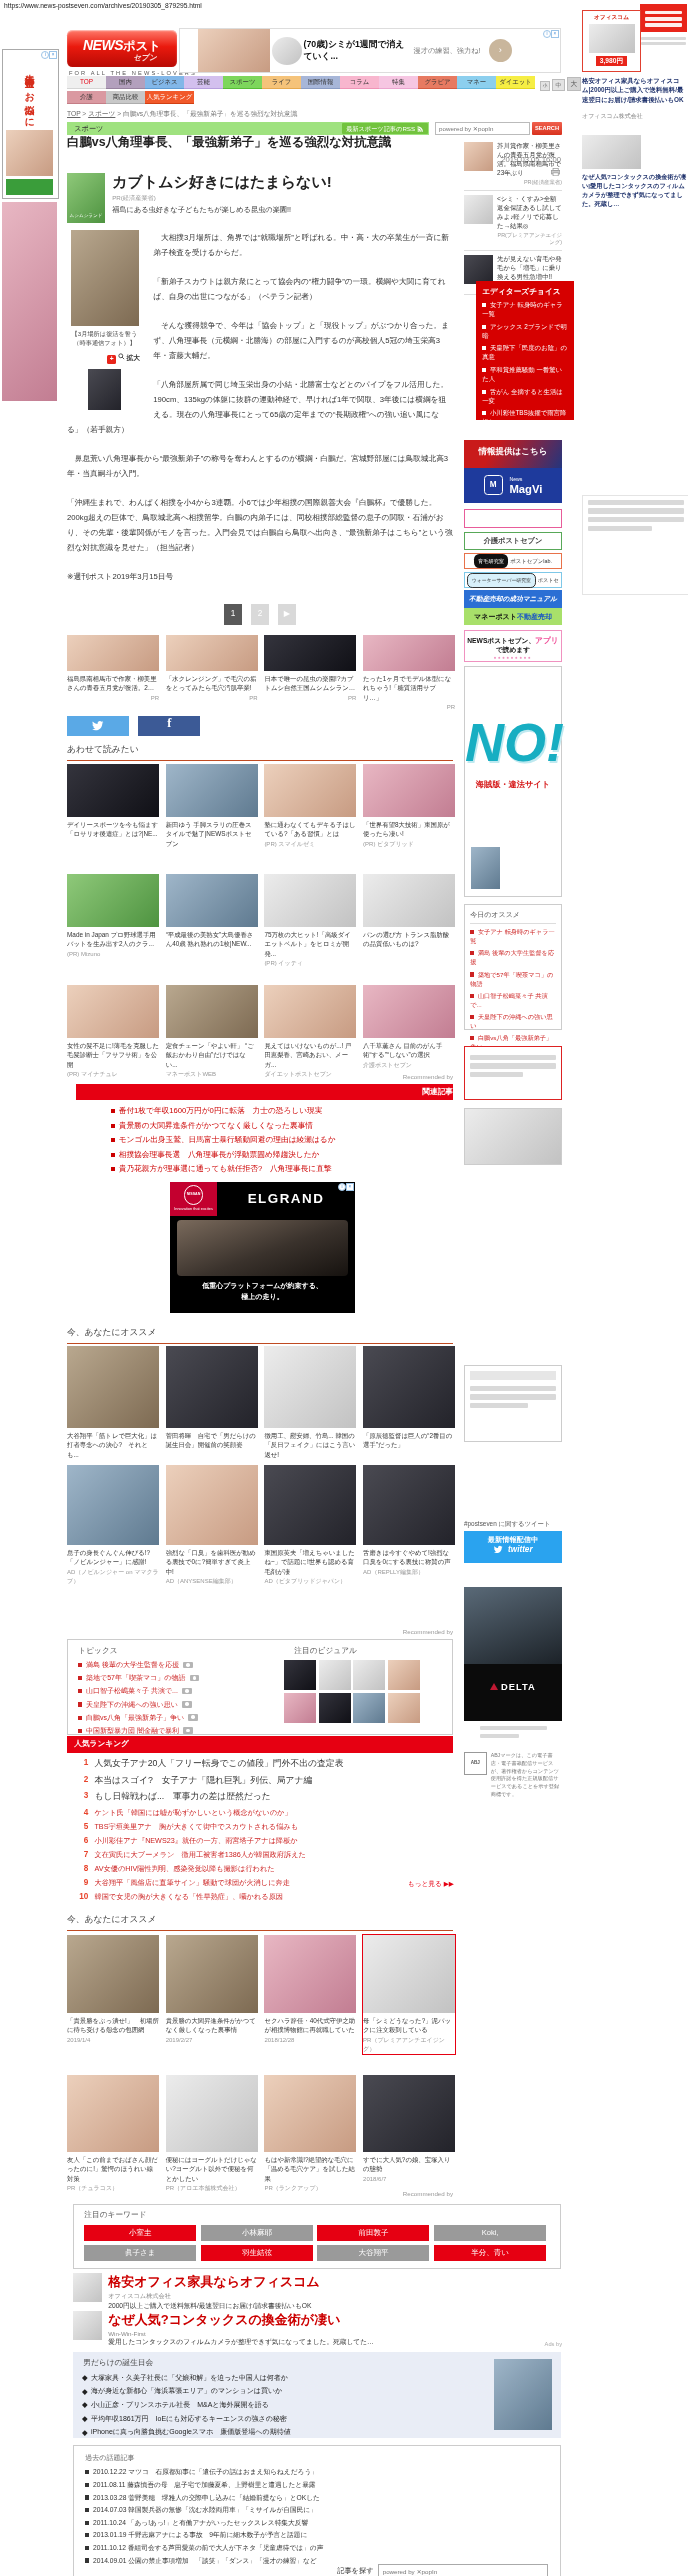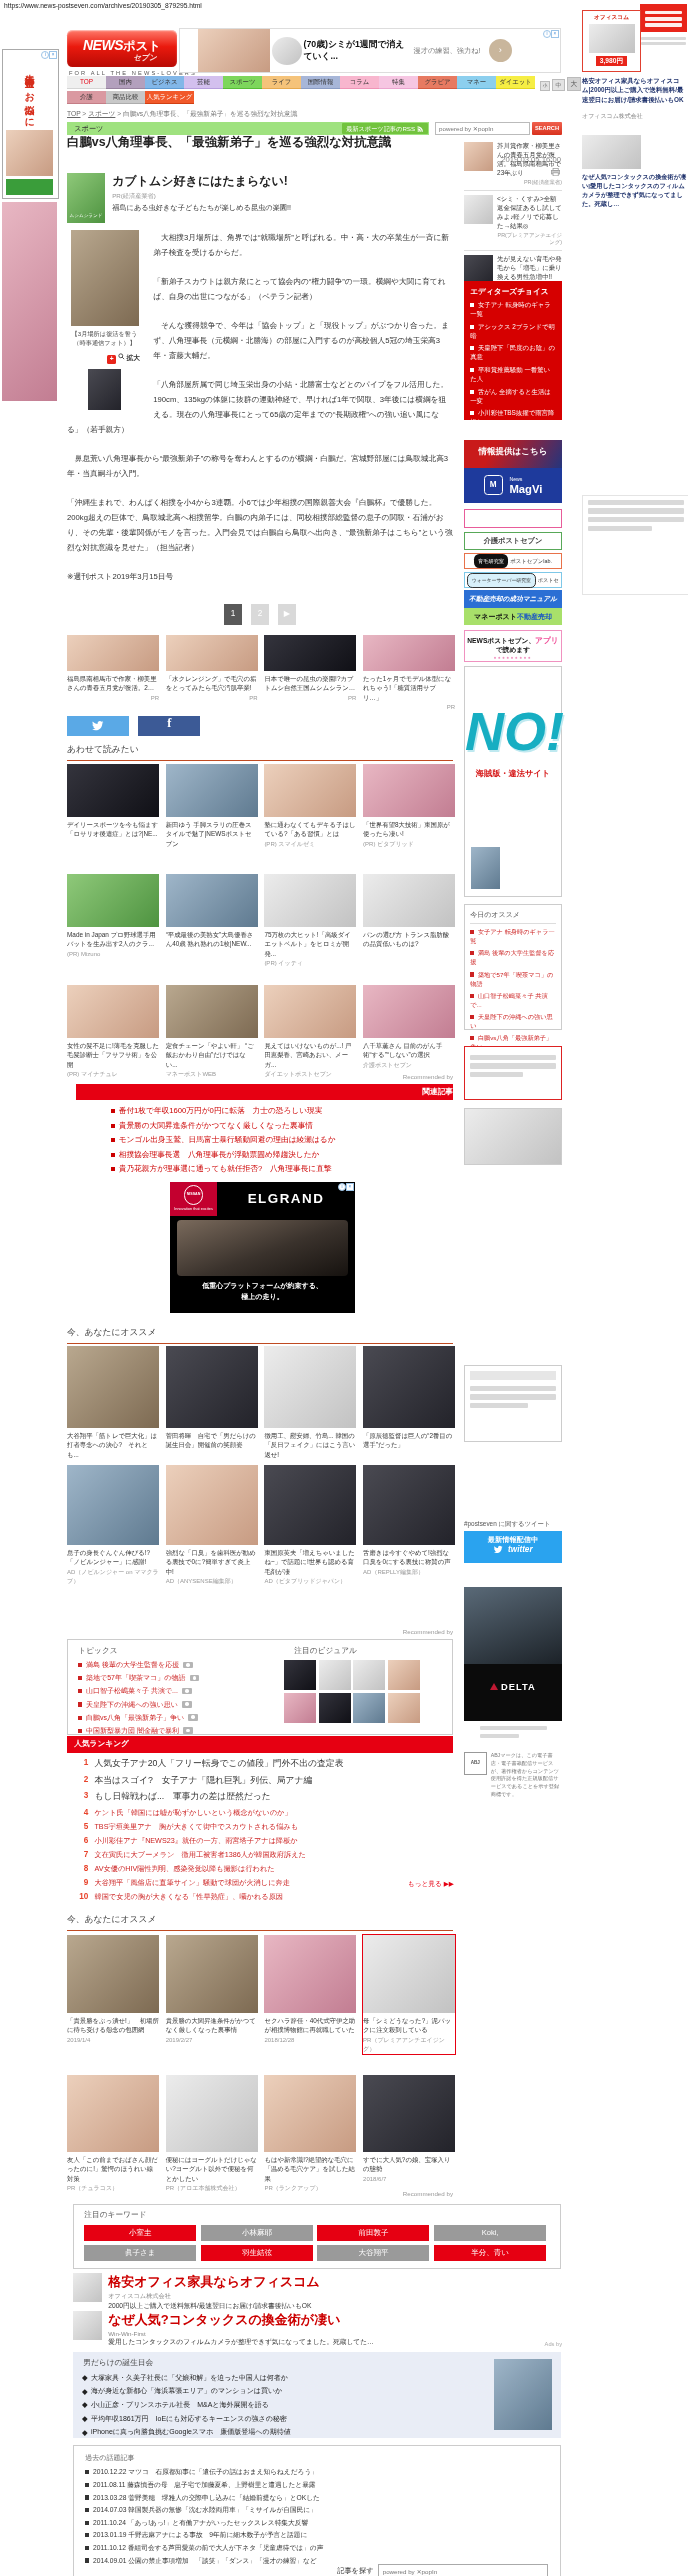--- a/index.html
+++ b/index.html
@@ -78,21 +78,21 @@
 #rss{position:absolute;right:1.5px;top:1px;height:11.3px;line-height:11.3px;background:#72c33e;color:#fff;font-size:6.2px;padding:0 4.1px;border-radius:1px}
 #rss svg{vertical-align:-1px;margin-left:2.1px}
 #sin{left:435px;top:122px;width:95px;height:13.4px;border:0.5px solid #bbb;box-sizing:border-box;font-size:6.2px;color:#999;padding:0 3.1px}
 #sbt{left:532px;top:122px;width:30px;height:13.4px;line-height:13.4px;text-align:center;background:linear-gradient(#f0604d,#d8321e);color:#fff;font-size:5.7px;font-weight:bold;border-radius:1px}
 #ttl{left:67px;top:134px;width:386px;font-size:12.4px;font-weight:bold;color:#222}
 #dt{left:453px;top:155px;width:108px;text-align:right;color:#888;font-size:7.7px}
 #prn{left:551px;top:168px;color:#999}
 
 #prb{left:67px;top:173px;width:386px;display:flex;gap:7.2px}
 #prb .im{width:38px;height:50px;color:#fff;font-size:4.6px;text-align:center;padding-top:40px;box-sizing:border-box}
-#prb .t{font-size:12px;font-weight:bold;color:#222}
+#prb .t{font-size:15px;font-weight:bold;color:#222}
 #prb .s{font-size:6.2px;color:#999;margin:2.1px 0}
 #prb .d{font-size:7.2px;color:#333}
 #art{left:67px;top:230px;width:386px;font-size:7.7px;line-height:1.95;color:#333}
 #fig{float:left;width:75px;margin-right:11.3px;text-align:center}
 #fig .i1{width:68px;height:96px;margin:0 auto}
 #fig .cap{font-size:6.2px;color:#444;line-height:1.5;margin-top:3.1px}
 #fig .zr{text-align:right;margin:3.1px 2.1px 5.2px 0;font-size:6.7px;font-weight:bold;color:#333}
 #fig .zi{display:inline-block;width:8.8px;height:8.8px;background:#e8251a;color:#fff;font-weight:bold;text-align:center;line-height:8.8px;border-radius:1.5px;font-size:6.7px;vertical-align:-1.5px}
 #fig .i2{width:33px;height:41px;margin:0 auto}
 #art p{margin:0 0 14px 0}
@@ -181,21 +181,21 @@
 #pst .it{font-size:6.7px;color:#333;margin-bottom:3.6px}
 #pst .mr{text-align:right;color:#e60012;font-size:6.7px;margin-top:2.1px}
 #pst .srch{position:absolute;right:12.4px;bottom:7.2px;font-size:7.2px;color:#333}
 #pst input{width:170px;height:14.4px;border:0.5px solid #aaa;font-size:6.2px;color:#999;padding:0 4.1px;box-sizing:border-box;margin-left:4.1px;vertical-align:middle}
 
 #sads{left:464px;top:138px;width:98px}
 .sad{display:flex;gap:4.1px;border-bottom:0.5px solid #ddd;padding:4.1px 0}
 .sad .im{width:29px;height:29px;flex:none}
 .sad .t{font-size:6.4px;line-height:1.4;color:#333}
 .sad .s{font-size:5.4px;color:#999;text-align:right;margin-top:1px}
-#edc{left:464px;top:281px;width:98px;height:139px;background:#d60000;color:#fff;box-sizing:border-box;padding:6.2px 6.2px}
+#edc{left:476px;top:281px;width:98px;height:139px;background:#d60000;color:#fff;box-sizing:border-box;padding:6.2px 6.2px}
 #edc .h{font-size:7.7px;font-weight:bold;margin-bottom:4.1px}
 #edc div.it{font-size:6.4px;margin-bottom:3.6px}
 .sbn{left:464px;width:98px;box-sizing:border-box;text-align:center}
 #b1{top:440px;height:29px;background:linear-gradient(120deg,#c91a1a 30%,#22357e);color:#fff;font-size:8.5px;font-weight:bold;line-height:23px}
 #b2{top:468px;height:35px;background:#1e3a9c;color:#fff}
 #b2 .mi{display:inline-block;width:17.5px;height:17.5px;border:1px solid #fff;border-radius:3.6px;line-height:17.5px;font-weight:bold;font-size:8.2px;margin:7.2px 4.1px 0 0;vertical-align:top}
 #b2 .mt{display:inline-block;text-align:left;margin-top:6.2px}
 #b2 .mn{font-size:5.2px}
 #b2 .mg{font-size:11.3px;font-weight:bold}
 #b3{top:509px;height:18.5px;border:1px solid #e85c9a;background:#fff}
@@ -206,21 +206,21 @@
 .pill2{display:inline-block;border:0.5px solid #333;border-radius:5.2px;padding:0 3.6px;font-size:4.9px;margin-right:2.1px;background:#d8f0fa}
 #b7{top:590px;height:35px}
 #b7 .a{height:17.5px;background:#2b6fd4;color:#fff;font-style:italic;font-weight:bold;font-size:6.7px;line-height:17.5px}
 #b7 .b{height:17.5px;background:#a8e06a;font-size:7px;line-height:17.5px;font-weight:bold}
 #b7 .b .x1{color:#111}#b7 .b .x2{color:#1a56c4}
 #b8{top:630px;height:32px;border:1.5px solid #f092c0;background:#fff;padding-top:5.2px}
 #b8 .l1{font-size:6.7px;font-weight:bold;color:#111}
 #b8 .ap{color:#f0529a;font-size:7.7px}
 #b8 .dots{letter-spacing:1.5px;color:#f092c0;font-size:4.6px}
 #bno{top:666px;height:231px;border:0.5px solid #ccc;background:#fff}
-#bno .no{font-size:54px;font-weight:bold;font-style:italic;color:#17aec2;text-shadow:1.5px 1.5px 0 #bfe9f0;margin-top:33px}
+#bno .no{font-size:54px;font-weight:bold;font-style:italic;color:#17aec2;text-shadow:1.5px 1.5px 0 #bfe9f0;margin-top:44px}
 #bno .tx{font-size:8.2px;font-weight:bold;color:#d61a1a;margin-top:6.2px}
 #bno .chr{position:absolute;left:6.2px;bottom:7.2px;width:29px;height:42px}
 #tdy{left:464px;top:904px;width:98px;height:126px;border:0.5px solid #ccc;box-sizing:border-box;padding:5.2px 5.2px}
 #tdy .h{font-size:7px;color:#555;border-bottom:0.5px solid #ddd;padding-bottom:3.1px;margin-bottom:4.1px}
 #tdy div.it{font-size:6.2px;color:#c22;margin-bottom:3.1px}
 #sa2{left:464px;top:1046px;width:98px;height:54px;border:1px solid #d22;background:#fff;box-sizing:border-box;padding-top:4.1px}
 #sa3{left:464px;top:1108px;width:98px;height:57px;border:0.5px solid #ccc;box-sizing:border-box}
 #sa4{left:464px;top:1365px;width:98px;height:77px;border:0.5px solid #ccc;box-sizing:border-box;padding-top:3.1px}
 #sa4 .hd{height:9.3px;background:#e6e6e6;margin:2.1px 5.2px 5.2px}
 #twl{left:464px;top:1520px;width:98px;font-size:6.4px;color:#555}

